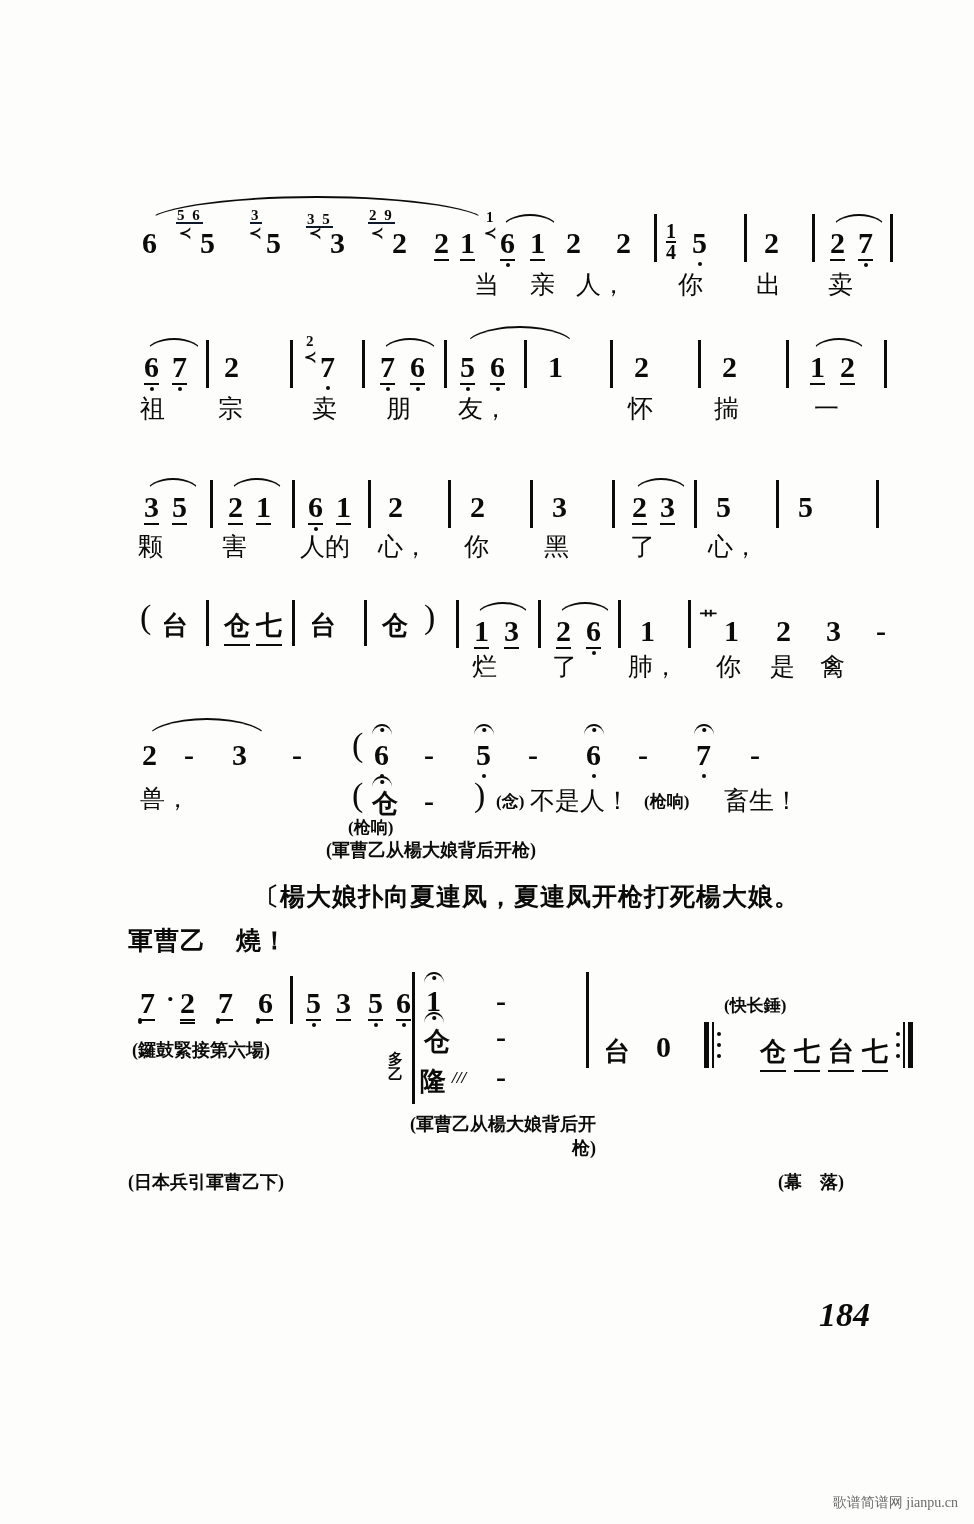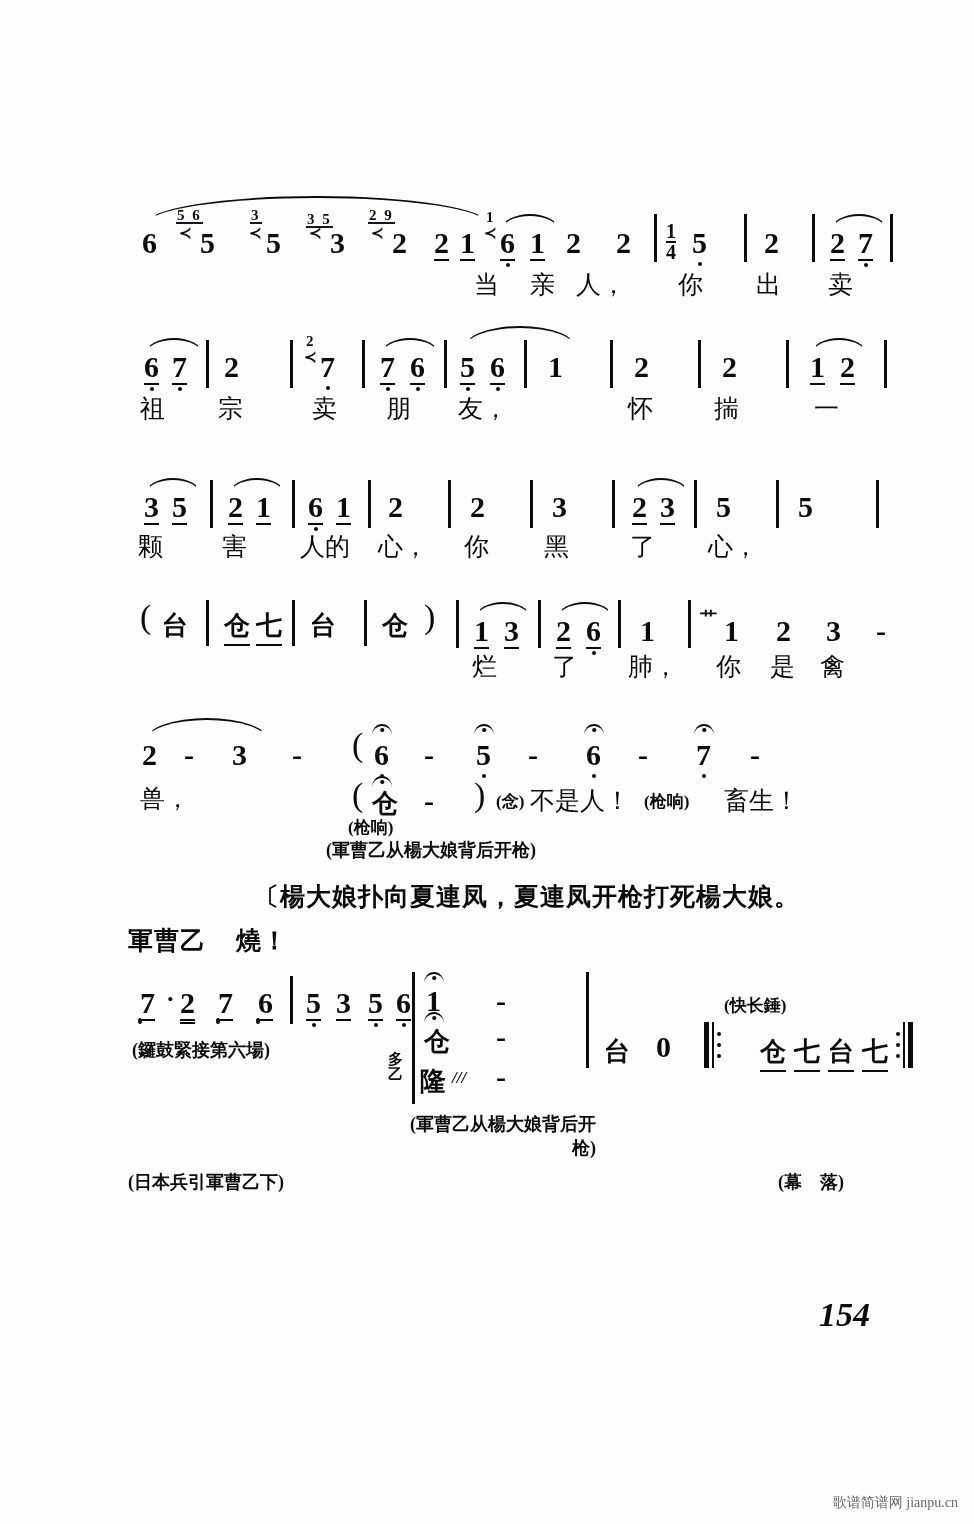--- a/index.html
+++ b/index.html
@@ -494,18 +494,18 @@
       <span class="thin"></span>
       <span class="thick"></span>
     </div>
   </div>
 
   <div>
     <span class="stage s-med" style="left:128px; top:1170px;">(日本兵引軍曹乙下)</span>
     <span class="stage s-med" style="left:778px; top:1170px;">(幕　落)</span>
   </div>
 
-  <div class="pageno">154</div>
+  <div class="pageno">184</div>
 
   <div class="watermark">
     <span>歌谱简谱网 jianpu.cn</span>
   </div>
 </div>
 
 </body></html>

